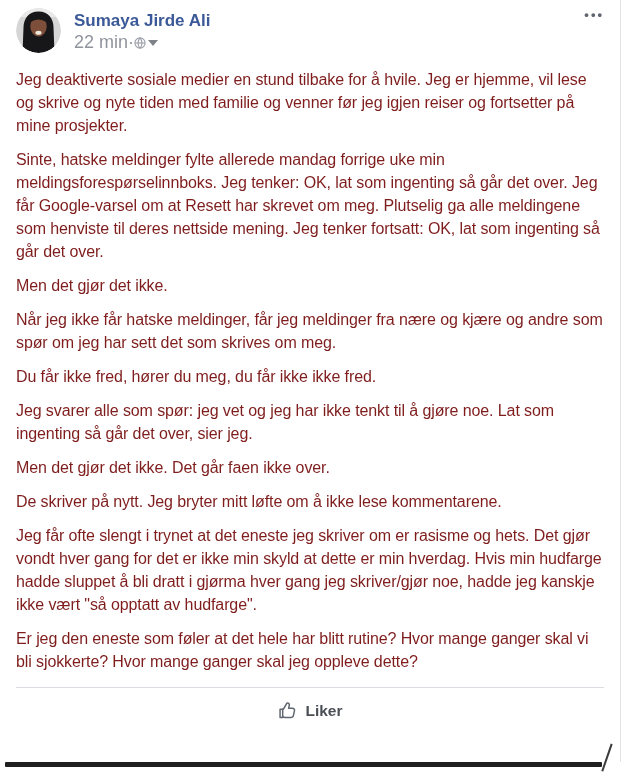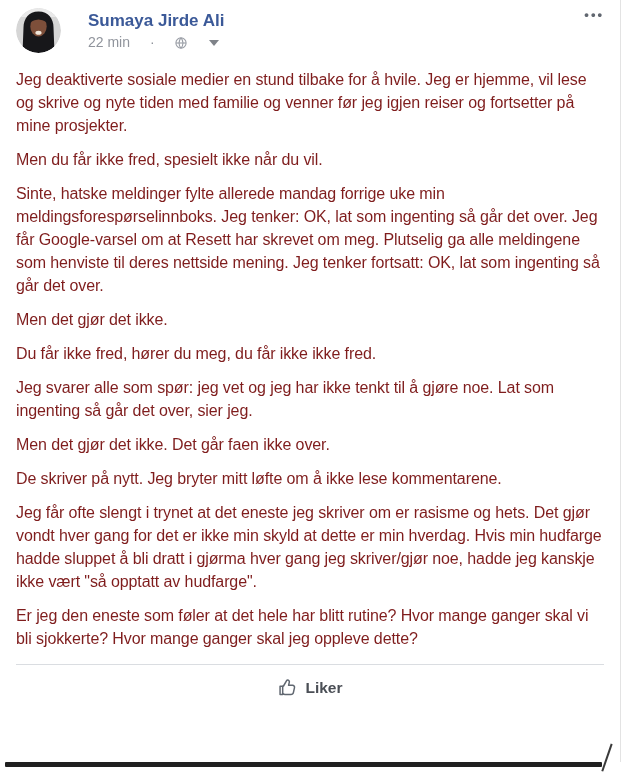--- a/index.html
+++ b/index.html
@@ -18,29 +18,29 @@
     border-right:1px solid #e3e3e3;
     box-sizing:border-box;
     padding:8px 16px 0 16px;
   }
   
   .header{display:flex;align-items:flex-start;position:relative;}
   .avatar{
     width:45px;height:45px;border-radius:50%;
     overflow:hidden;flex:0 0 auto;
   }
-  .header-text{margin-left:27px;padding-top:2px;}
+  .header-text{margin-left:13px;padding-top:2px;}
   .author-name{
     color:#3b5998;font-weight:bold;font-size:17px;line-height:21px;
     text-decoration:none;display:inline-block;cursor:pointer;
   }
   .meta-row{
-    display:flex;align-items:center;gap:20px;
+    display:flex;align-items:center;gap:0;
     margin-top:3px;
-    color:#90949c;font-size:14px;line-height:17px;
+    color:#90949c;font-size:18px;line-height:17px;
   }
   .meta-sep{color:#90949c;}
   .privacy-icon{display:inline-flex;align-items:center;}
   .chevron{
     width:0;height:0;margin-left:2px;
     border-left:5px solid transparent;
     border-right:5px solid transparent;
     border-top:6px solid #7f8389;
   }
   .more-btn{
@@ -119,23 +119,23 @@
           </svg>
         </span>
         <span class="chevron"></span>
       </div>
     </div>
     <div class="more-btn">•••</div>
   </div>
 
   <div class="post-body">
     <p>Jeg deaktiverte sosiale medier en stund tilbake for å hvile. Jeg er hjemme, vil lese og skrive og nyte tiden med familie og venner før jeg igjen reiser og fortsetter på mine prosjekter.</p>
-    <p>Men du får ikke fred, spesielt ikke når du vil.</p>
     <p>Sinte, hatske meldinger fylte allerede mandag forrige uke min meldingsforespørselinnboks. Jeg tenker: OK, lat som ingenting så går det over. Jeg får Google-varsel om at Resett har skrevet om meg. Plutselig ga alle meldingene som henviste til deres nettside mening. Jeg tenker fortsatt: OK, lat som ingenting så går det over.</p>
     <p>Men det gjør det ikke.</p>
+    <p>Når jeg ikke får hatske meldinger, får jeg meldinger fra nære og kjære og andre som spør om jeg har sett det som skrives om meg.</p>
     <p>Du får ikke fred, hører du meg, du får ikke ikke fred.</p>
     <p>Jeg svarer alle som spør: jeg vet og jeg har ikke tenkt til å gjøre noe. Lat som ingenting så går det over, sier jeg.</p>
     <p>Men det gjør det ikke. Det går faen ikke over.</p>
     <p>De skriver på nytt. Jeg bryter mitt løfte om å ikke lese kommentarene.</p>
     <p>Jeg får ofte slengt i trynet at det eneste jeg skriver om er rasisme og hets. Det gjør vondt hver gang for det er ikke min skyld at dette er min hverdag. Hvis min hudfarge hadde sluppet å bli dratt i gjørma hver gang jeg skriver/gjør noe, hadde jeg kanskje ikke vært "så opptatt av hudfarge".</p>
     <p>Er jeg den eneste som føler at det hele har blitt rutine? Hvor mange ganger skal vi bli sjokkerte? Hvor mange ganger skal jeg oppleve dette?</p>
   </div>
 
   <hr class="divider">
   <div class="action-bar">

